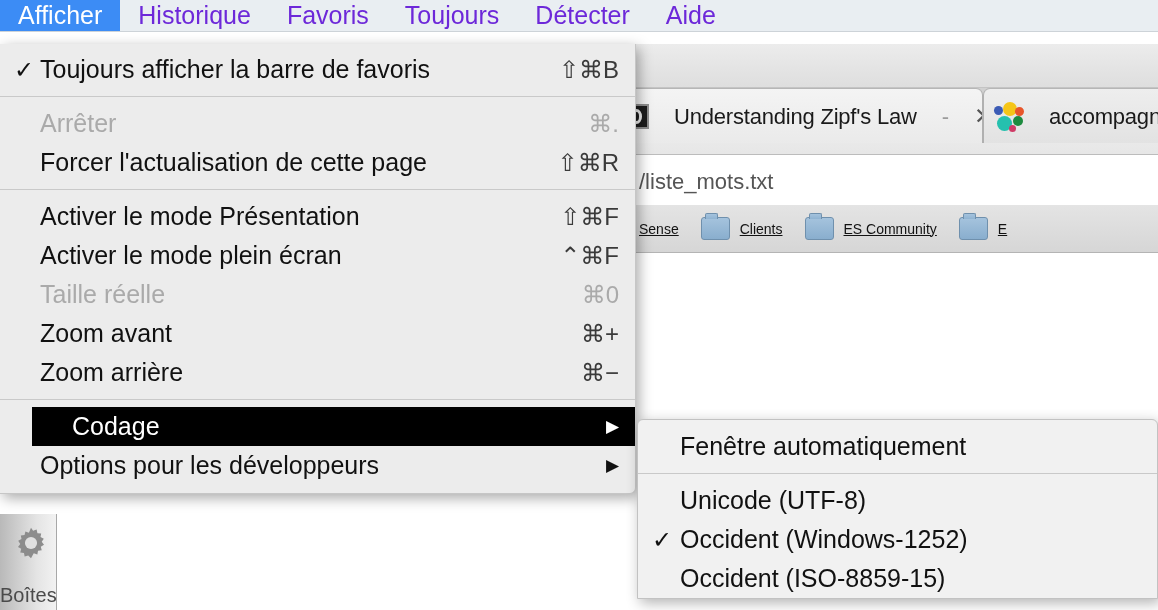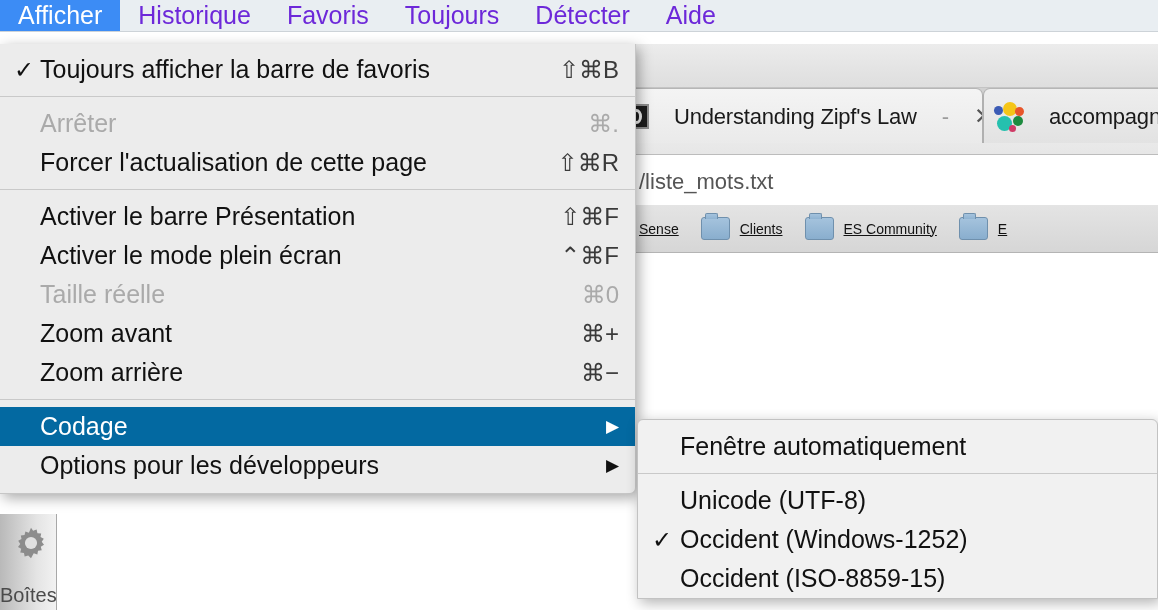--- a/index.html
+++ b/index.html
@@ -147,21 +147,21 @@
     border-bottom-right-radius: 6px;
     box-shadow: 3px 4px 14px rgba(0,0,0,0.34);
     padding: 6px 0 8px 0;
     font-size: 25px;
   }
   .mi {
     position: relative; display: flex; align-items: center;
     height: 39px; padding: 0 16px 0 14px; color: #111111;
     white-space: nowrap;
   }
-  .mi.highlight { background: #0369a1; color: #ffffff; }
+  .mi.highlight { background: #000000; color: #ffffff; margin-left: 32px; }
   .mi.disabled { color: #aaaaaa; }
   .mi-check { width: 26px; flex: 0 0 auto; font-size: 24px; }
   .mi-label { flex: 1 1 auto; }
   .mi-key {
     flex: 0 0 auto; margin-left: 26px; color: #3a3a3a;
     font-size: 24px; letter-spacing: 0px;
   }
   .mi.disabled .mi-key { color: #aaaaaa; }
   .mi-arrow { flex: 0 0 auto; font-size: 17px; margin-left: 20px; }
   .msep {
@@ -297,21 +297,21 @@
     <div class="mi">
       <span class="mi-check"></span>
       <span class="mi-label">Forcer l'actualisation de cette page</span>
       <span class="mi-key">⇧⌘R</span>
     </div>
 
     <div class="msep"></div>
 
     <div class="mi">
       <span class="mi-check"></span>
-      <span class="mi-label">Activer le barre Présentation</span>
+      <span class="mi-label">Activer le mode Présentation</span>
       <span class="mi-key">⇧⌘F</span>
     </div>
 
     <div class="mi">
       <span class="mi-check"></span>
       <span class="mi-label">Activer le mode plein écran</span>
       <span class="mi-key">⌃⌘F</span>
     </div>
 
     <div class="mi disabled">

